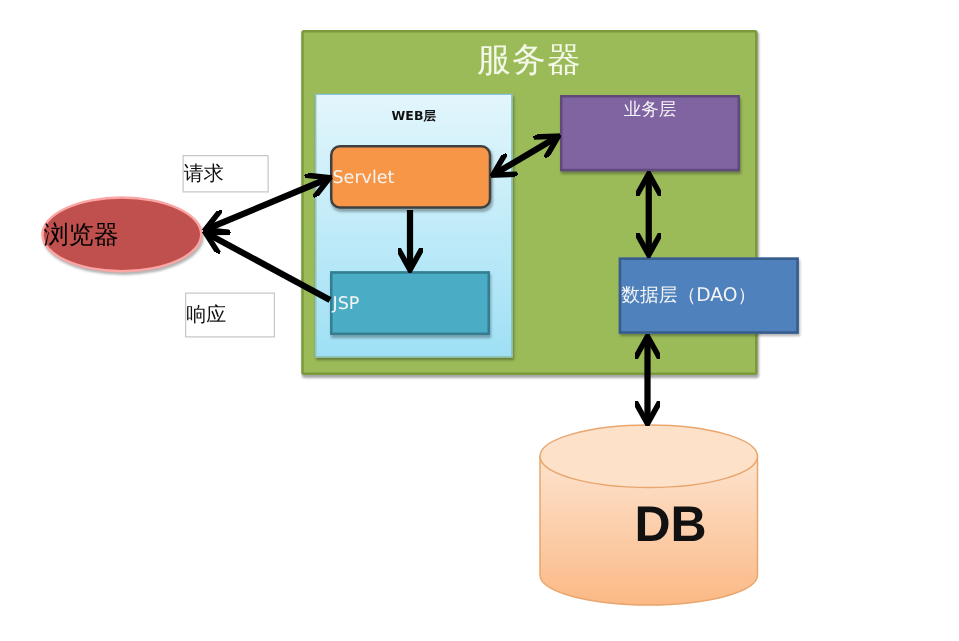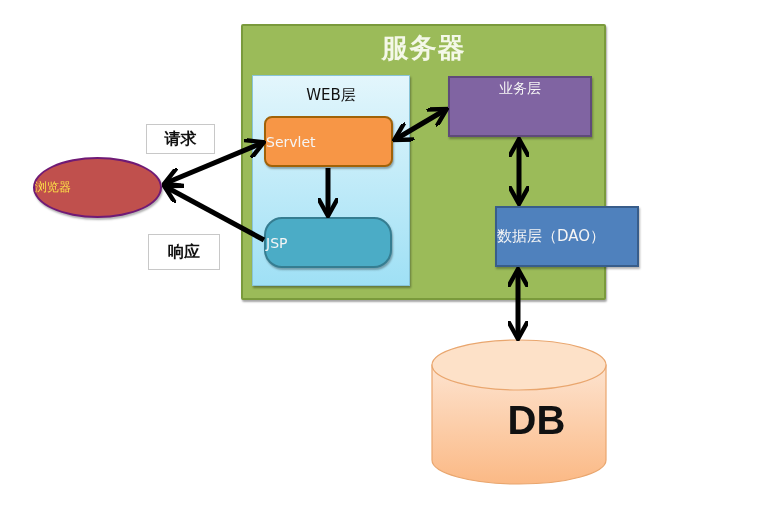--- a/index.html
+++ b/index.html
@@ -3,41 +3,41 @@
 <meta charset="utf-8">
 <style>
   html, body { margin: 0; padding: 0; background: #ffffff; }
   body { width: 767px; height: 513px; position: relative; overflow: hidden;
          font-family: "DejaVu Sans", "Liberation Sans", sans-serif; }
   .abs { position: absolute; box-sizing: border-box; }
   #server-box { left: 241px; top: 24px; width: 365px; height: 276px;
     background: #9bbb59; border: 2px solid #7a9a3c; border-radius: 2px;
     box-shadow: 1px 2px 2px rgba(0,0,0,0.35); }
   #server-title { left: 241px; top: 30px; width: 365px; text-align: center;
-    color: #f4f8e8; font-size: 27px; font-weight: bold; letter-spacing: 1px; }
+    color: #f4f8e8; font-size: 27px; font-weight: normal; letter-spacing: 1px; }
   #web-box { left: 252px; top: 75px; width: 158px; height: 211px;
     background: linear-gradient(#e3f6fc, #9fe0f5); border: 1px solid #88c4d8;
     box-shadow: 1px 2px 2px rgba(0,0,0,0.35); }
   #web-title { left: 252px; top: 86px; width: 158px; text-align: center;
-    color: #111; font-size: 15px; font-weight: normal; }
+    color: #111; font-size: 10px; font-weight: bold; }
   .node { display: flex; align-items: center; justify-content: flex-start; text-align: center;
     color: #f5f5f5; box-shadow: 1px 2px 2px rgba(0,0,0,0.3); gap: 20px; }
   #servlet-box { left: 264px; top: 116px; width: 129px; height: 51px;
-    background: #f79646; border: 2px solid #a16207; border-radius: 8px; font-size: 14px; }
+    background: #f79646; border: 2px solid #404040; border-radius: 8px; font-size: 14px; }
   #jsp-box { left: 264px; top: 217px; width: 128px; height: 51px;
-    background: #4bacc6; border: 2px solid #357d91; border-radius: 18px; font-size: 14px; }
+    background: #4bacc6; border: 2px solid #357d91; border-radius: 0; font-size: 14px; }
   #service-box { left: 448px; top: 76px; width: 144px; height: 61px;
     background: #8064a2; border: 2px solid #5f4a7a; font-size: 14px; line-height: 20px; flex-direction: column; }
   #dao-box { left: 447px; top: 206px; width: 144px; height: 61px;
     background: #4f81bd; border: 2px solid #385d8a; font-size: 15px; margin-left: 48px; }
   #browser { left: 33px; top: 157px; width: 129px; height: 61px; border-radius: 50%;
-    background: #c0504d; border: 2px solid #701a75; color: #fde047; font-size: 12px;
+    background: #c0504d; border: 2px solid #fca5a5; color: #000000; font-size: 20px;
     box-shadow: 1px 2px 2px rgba(0,0,0,0.3); }
   .label-box { background: #fff; border: 1px solid #c8c8c8; color: #111; font-size: 16px;
-    display: flex; align-items: center; justify-content: center; font-weight: bold; }
+    display: flex; align-items: center; justify-content: flex-start; }
   #request-label { left: 146px; top: 124px; width: 69px; height: 30px; }
   #response-label { left: 148px; top: 234px; width: 72px; height: 36px; }
   #db-text { left: 432px; top: 398px; width: 174px; text-align: center; font-size: 40px;
     font-weight: bold; color: #111; font-family: "Liberation Sans", sans-serif; padding-left: 35px; }
   svg { position: absolute; left: 0; top: 0; }
 </style>
 </head>
 <body>
 
 <div id="server-box" class="abs"></div>

